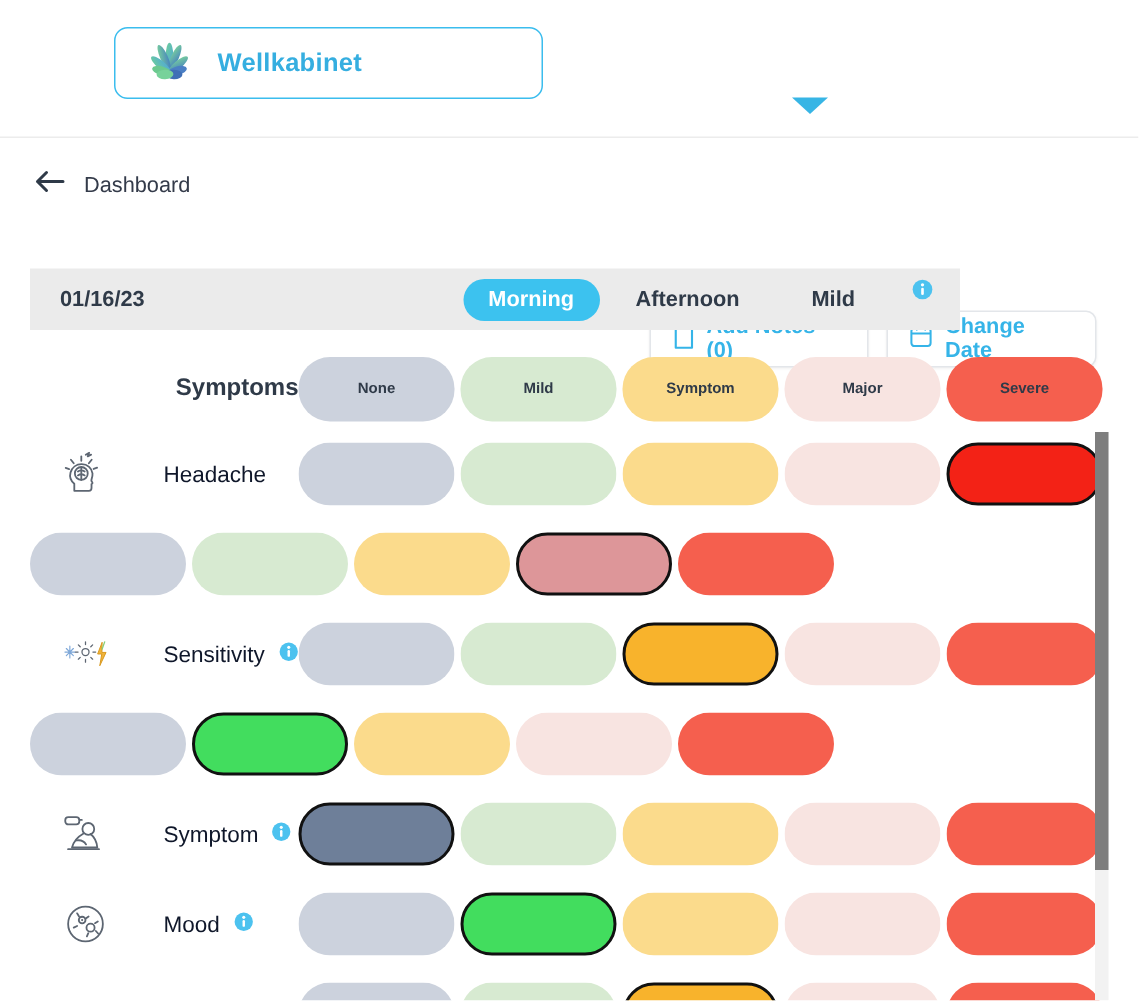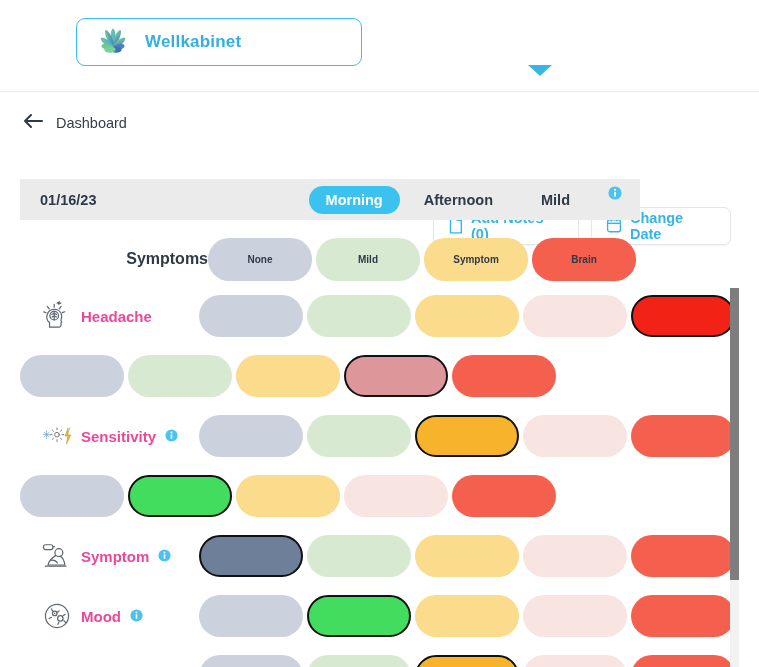--- a/index.html
+++ b/index.html
@@ -107,21 +107,21 @@
     overflow:hidden; background:#fff;
   }
   .row {
     height: 60px; display:flex; align-items:center;
   }
   .row-label {
     width: 188px; display:flex; align-items:center; gap: 9px;
     padding-left: 22px;
   }
   .ricon { width:30px; height:32px; flex:0 0 auto; display:flex; align-items:center; justify-content:center;}
-  .rname { font-size: 15px; font-weight: 700; color:#ec4899; white-space:nowrap; }
+  .rname { font-size: 15px; font-weight: 400; color:#0f172a; white-space:nowrap;margin-left:28px; }
   .cells { display:flex; }
   .cell {
     width: 104px; height: 42px; border-radius: 21px; margin-right: 4px;
     border: 2px solid transparent;
   }
   .cell.sel { border: 2.5px solid #111111; }
 
   
   .sbar-track {
     position:absolute; right: 20px; top: 288px;
@@ -230,22 +230,25 @@
     <div class="legend-cells">
       <div class="lg" style="background: rgb(204, 210, 221);">
           <span>None</span>
         </div>
       <div class="lg" style="background: rgb(215, 234, 209);">
           <span>Mild</span>
         </div>
       <div class="lg" style="background: rgb(251, 219, 140);">
           <span>Symptom</span>
         </div>
+      <div class="lg" style="background: rgb(248, 228, 225);">
+          <span>Major</span>
+        </div>
       <div class="lg" style="background: rgb(245, 95, 78);">
-          <span style="color: rgb(47, 58, 72);">Brain</span>
+          <span style="color: rgb(47, 58, 72);">Severe</span>
         </div>
     </div>
   </div>
 
   <div class="grid-wrap">
     <div id="rows-host">
         <div class="row">
           <div class="row-label">
             <span class="ricon">
               <svg viewBox="0 0 30 32" width="28" height="30">

